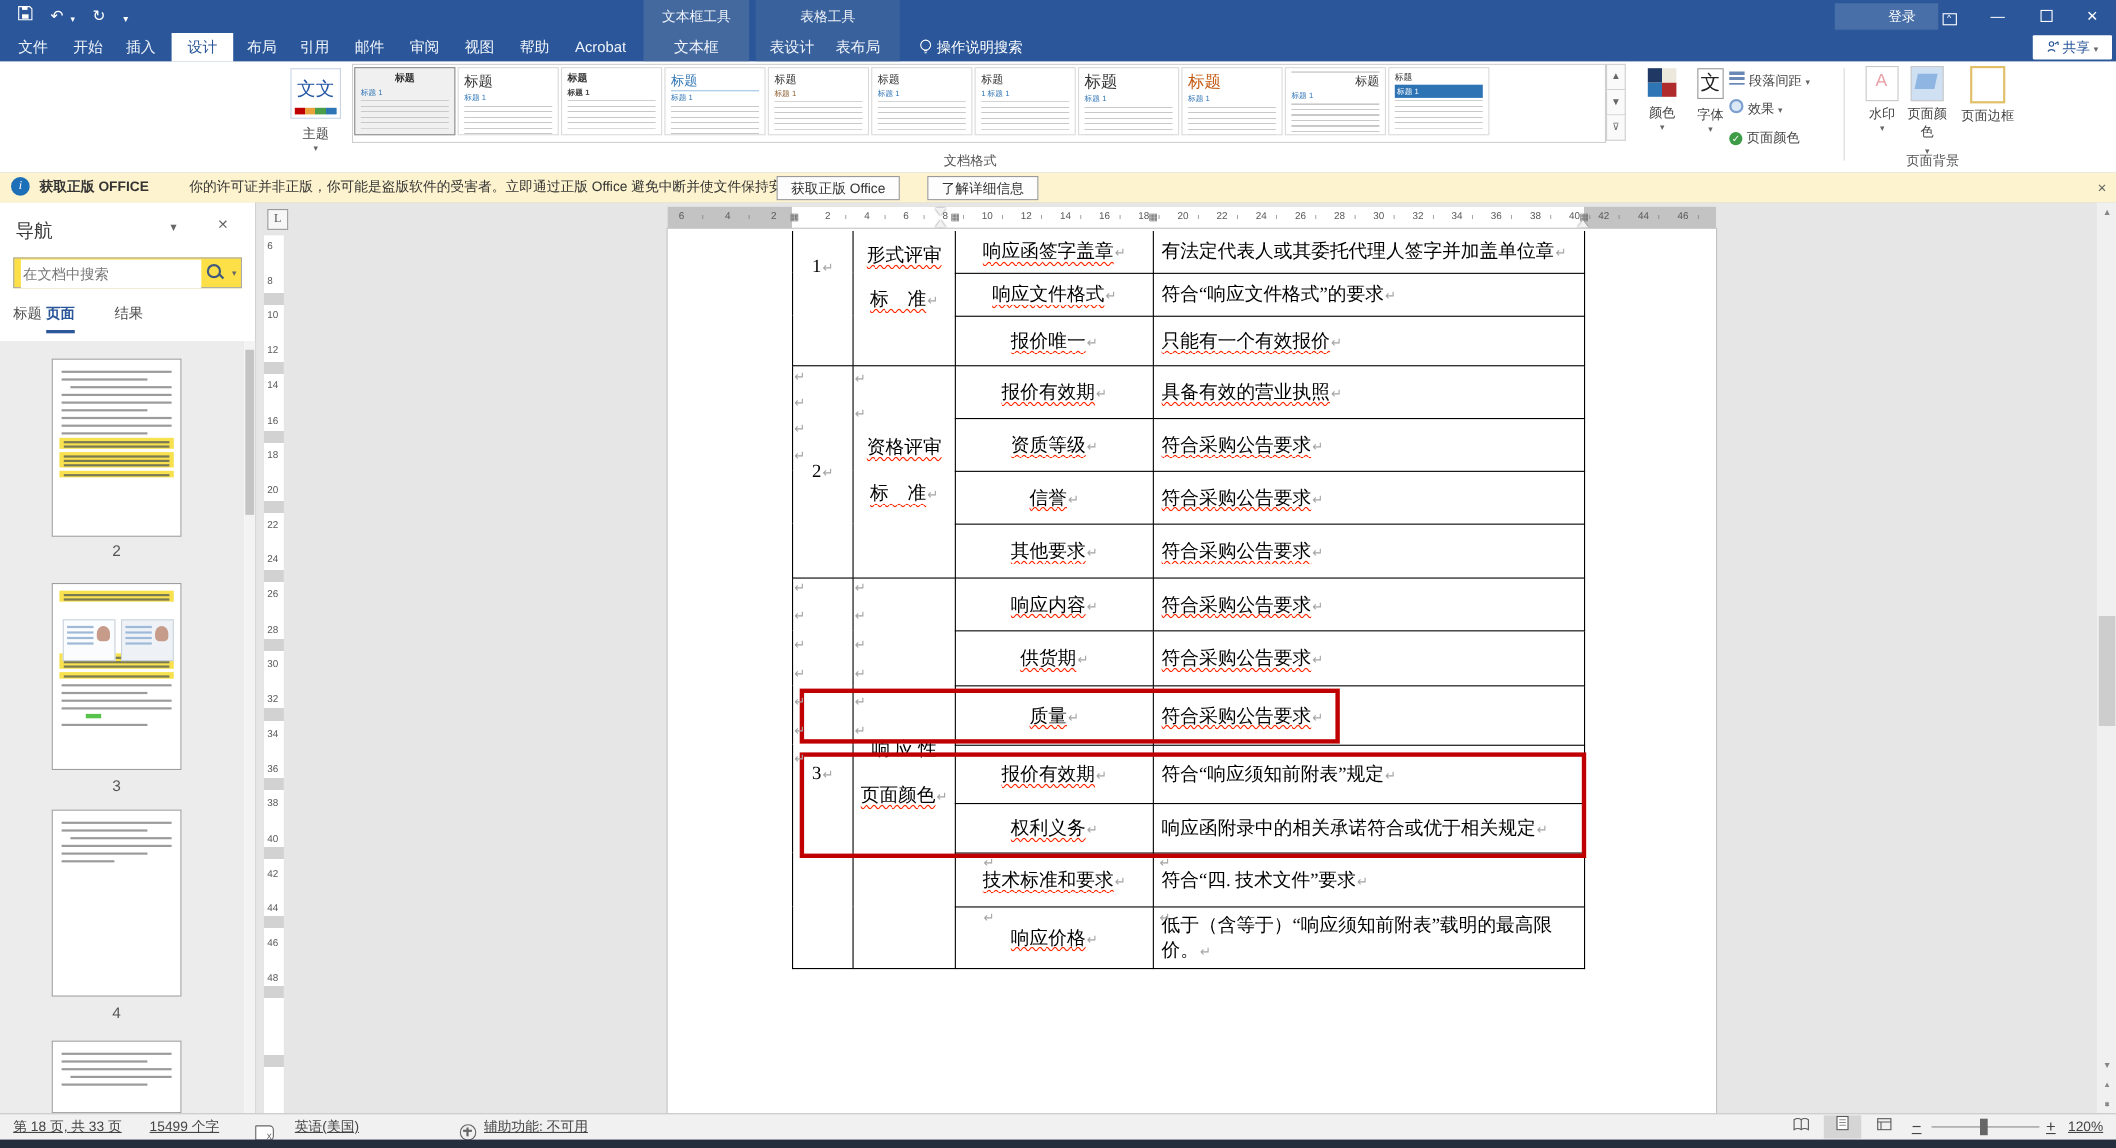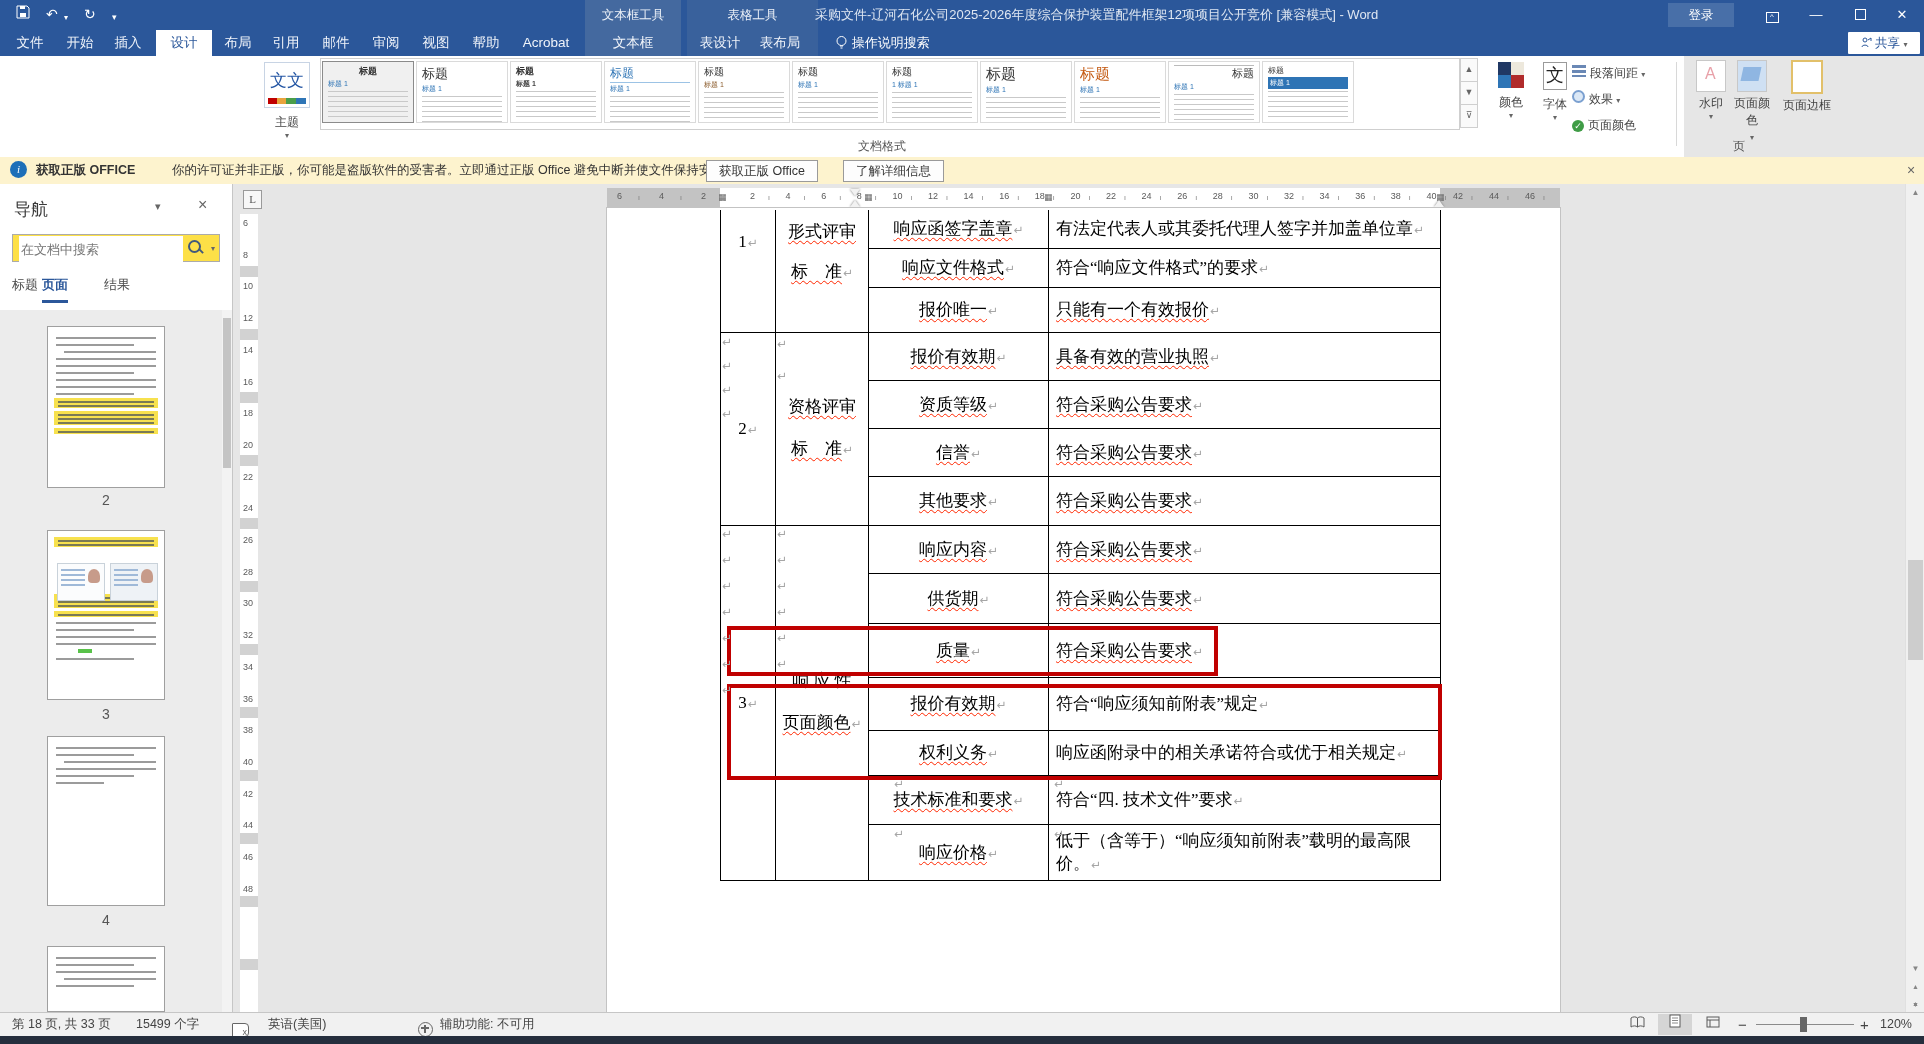--- a/index.html
+++ b/index.html
@@ -6,34 +6,34 @@
     font-family:"Liberation Sans","DejaVu Sans",sans-serif;background:#e6e6e6;position:relative;}
   .abs{position:absolute;}
   
   #titlebar{left:0;top:0;width:1924px;height:30px;background:#2b579a;color:#e9eff8;font-size:13px;}
   .qat-ic{position:absolute;top:5px;color:#fff;font-size:14px;line-height:18px;cursor:pointer;}
   .ctxhdr{position:absolute;top:0;height:30px;line-height:30px;text-align:center;color:#ecf1f8;font-size:12.5px;}
   #ctx1h{left:585px;width:96px;background:#44699f;}
   #ctx2h{left:687px;width:131px;background:#39619c;}
   #doctitle{position:absolute;left:815px;top:0;height:30px;line-height:30px;font-size:13px;color:#dfe7f2;white-space:nowrap;}
   .winbtn{position:absolute;top:0;width:44px;height:30px;text-align:center;line-height:30px;color:#fff;font-size:13px;cursor:pointer;}
-  #signin{position:absolute;left:1668px;top:3px;width:66px;height:24px;background:#486fa8;color:#fff;text-align:center;line-height:24px;font-size:12.5px;cursor:pointer;}
+  #signin{position:absolute;left:1668px;top:3px;width:66px;height:24px;background:#486fa8;color:#fff;text-align:center;line-height:24px;font-size:12.5px;cursor:pointer;padding-left:28px;}
   #restore-ic{display:inline-block;width:9px;height:9px;border:1px solid #fff;position:relative;top:1px;}
   #ribdisp-ic{display:inline-block;width:11px;height:9px;border:1px solid #fff;font-size:8px;line-height:8px;}
   
   #tabrow{left:0;top:30px;width:1924px;height:26px;background:#2b579a;}
   .ctxcol{position:absolute;top:0;height:26px;}
   #ctx1c{left:585px;width:96px;background:#44699f;}
   #ctx2c{left:687px;width:131px;background:#39619c;}
   .rtab{position:absolute;top:0;height:26px;line-height:26px;color:#f0f4fa;font-size:13.5px;text-align:center;cursor:pointer;white-space:nowrap;}
   .rtab.active{background:#fff;color:#2b579a;}
   #tellme{position:absolute;left:835px;top:0;height:26px;line-height:26px;color:#fff;font-size:13px;cursor:pointer;}
   #share{position:absolute;left:1848px;top:2px;width:72px;height:22px;background:#fff;color:#2b579a;font-size:12.5px;text-align:center;line-height:22px;cursor:pointer;border-radius:1px;}
   
-  #ribbon{left:0;top:56px;width:1684px;height:101px;background:#fff;border-bottom:5px solid #a3a3a3;}
+  #ribbon{left:0;top:56px;width:1924px;height:101px;background:#fff;border-bottom:5px solid #a3a3a3;}
   #themes{left:260px;top:4px;width:54px;height:88px;text-align:center;cursor:pointer;}
   #themes .tico{width:44px;height:44px;margin:2px auto 4px;border:1px solid #c8d4e4;position:relative;font-family:"Liberation Serif",serif;font-size:17px;color:#2456a4;line-height:36px;}
   #themes .tico i{position:absolute;left:3px;bottom:3px;width:38px;height:6px;font-style:normal;
     background:linear-gradient(90deg,#c00000 0 9px,#e8a33d 9px 18px,#4a9e4a 18px 28px,#2e75b6 28px 38px);}
   .glabel{font-size:12px;color:#444;}
   #gallery{left:320px;top:2px;width:1138px;height:70px;border:1px solid #cfcfcf;overflow:hidden;white-space:nowrap;background:#fff;}
   .gcard{display:inline-block;vertical-align:top;width:92px;height:62px;margin:2px 1px;border:1px solid #dadada;background:#fff;overflow:hidden;padding:3px 5px;box-sizing:border-box;cursor:pointer;}
   .gcard.sel{border:1px solid #8b8b8b;background:#f0f0f0;}
   .gcard .gt{color:#333;}
   .gcard .gs{color:#2e74b5;font-size:7px;margin-top:1px;}
@@ -133,21 +133,21 @@
   .sq{text-decoration:underline;text-decoration-style:wavy;text-decoration-color:#ff2600;text-decoration-thickness:1px;text-underline-offset:3px;}
   .eom{color:#a6a6a6;font-size:12px;margin-left:1px;font-family:"DejaVu Sans",sans-serif;}
   .pmark{position:absolute;color:#a6a6a6;font-size:12px;font-family:"DejaVu Sans",sans-serif;line-height:12px;}
   .redbox{position:absolute;border:4px solid #c00000;}
   
   #docsb{position:absolute;left:1672px;top:0;width:19px;height:828px;background:#f0f0f0;border-left:1px solid #e0e0e0;box-sizing:border-box;}
   #docsb .ar{position:absolute;left:0;width:19px;height:17px;color:#868686;font-size:8px;text-align:center;line-height:17px;cursor:pointer;}
   #docsb .th{position:absolute;left:2px;width:15px;top:376px;height:100px;background:#cdcdcd;cursor:pointer;}
   
   #statusbar{left:0;top:1012px;width:1924px;height:24px;background:#f1f1f1;border-top:1px solid #c6c6c6;box-sizing:border-box;font-size:12.5px;color:#444;}
-  .sitem{position:absolute;top:0;height:23px;line-height:23px;cursor:pointer;white-space:nowrap;}
+  .sitem{position:absolute;top:0;height:23px;line-height:23px;cursor:pointer;white-space:nowrap;text-decoration:underline;}
   .sico{display:inline-block;vertical-align:middle;}
   .viewbtn{position:absolute;top:1px;width:34px;height:21px;text-align:center;line-height:21px;color:#5a5a5a;cursor:pointer;font-size:12px;}
   .viewbtn.active{background:#d5d5d5;}
   #zoomtrack{position:absolute;left:1756px;top:11px;width:98px;height:1px;background:#8a8a8a;}
   #zoomthumb{position:absolute;left:1800px;top:4px;width:7px;height:15px;background:#666;cursor:pointer;}
   #bottomstrip{left:0;top:1036px;width:1924px;height:8px;background:#252e3d;}
   .bookic{width:15px;height:12px;border:1px solid #666;border-radius:1px 4px 4px 1px;position:relative;background:#fff;}
   .bookic::after{content:"x";position:absolute;right:1px;top:-3px;font-size:9px;color:#666;}
   .a11yic{width:13px;height:13px;border:1px solid #666;border-radius:50%;position:relative;}
   .a11yic::after{content:"";position:absolute;left:5px;top:2px;width:2px;height:8px;background:#666;}
@@ -163,21 +163,20 @@
         <rect x="4" y="8" width="6" height="4" fill="#fff"></rect>
         <rect x="4" y="1" width="5" height="3" fill="#fff"></rect>
       </svg>
   </span>
   <span class="qat-ic" style="left:46px">↶</span>
   <span class="qat-ic" style="left:64px;font-size:8px;top:9px">▾</span>
   <span class="qat-ic" style="left:84px">↻</span>
   <span class="qat-ic" style="left:112px;font-size:9px;top:8px">▾</span>
   <div id="ctx1h" class="ctxhdr">文本框工具</div>
   <div id="ctx2h" class="ctxhdr">表格工具</div>
-  <div id="doctitle">采购文件-辽河石化公司2025-2026年度综合保护装置配件框架12项项目公开竞价 [兼容模式] - Word</div>
   <div id="signin">登录</div>
   <div class="winbtn" style="left:1750px"><span id="ribdisp-ic">^</span></div>
   <div class="winbtn" style="left:1794px">—</div>
   <div class="winbtn" style="left:1838px"><span id="restore-ic"></span></div>
   <div class="winbtn" style="left:1880px">✕</div>
 </div>
 
 <div id="tabrow" class="abs">
   <div id="ctx1c" class="ctxcol"></div>
   <div id="ctx2c" class="ctxcol"></div>

